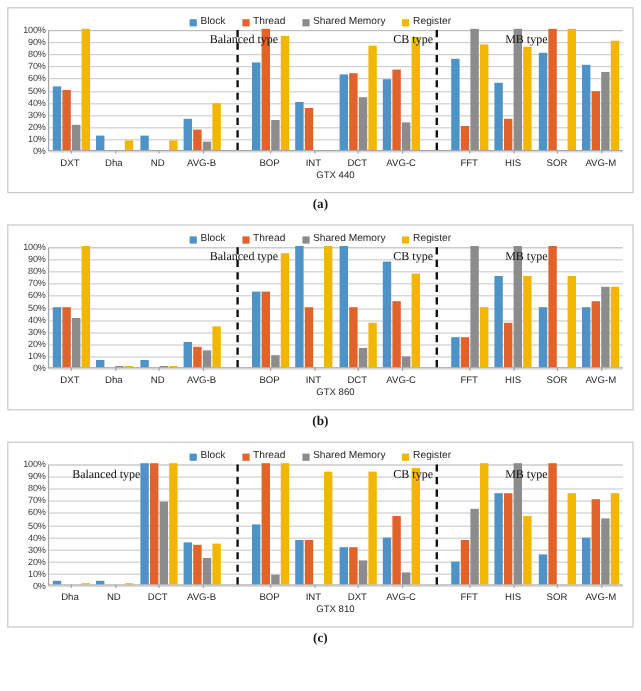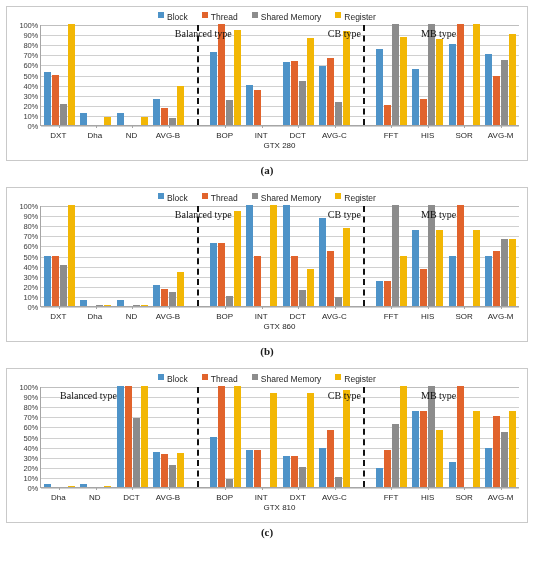--- a/index.html
+++ b/index.html
@@ -37,21 +37,21 @@
     display:flex;
     justify-content:center;
     align-items:center;
     gap:14px;
     height:15px;
     margin-top:2px;
     font-family:"Liberation Sans", sans-serif;
     font-size:8.5px;
     color:#262626;
   }
-  .legend-item{display:flex;align-items:flex-start;gap:3px;white-space:nowrap;}
+  .legend-item{display:flex;align-items:flex-end;gap:3px;white-space:nowrap;}
   .legend-swatch{width:6px;height:6px;display:inline-block;}
 
   
   .plot-wrap{
     position:relative;
     height:115px;
     margin:1px 8px 0 2px;
   }
   .ylabels{
     position:absolute;left:0;top:0;width:30px;height:101px;
@@ -292,21 +292,21 @@
           <div class="xl" style="flex: 1 1 0px;">BOP</div>
           <div class="xl" style="flex: 1 1 0px;">INT</div>
           <div class="xl" style="flex: 1 1 0px;">DCT</div>
           <div class="xl" style="flex: 1 1 0px;">AVG-C</div>
           <div class="xl" style="flex: 0.55 1 0px;"></div>
           <div class="xl" style="flex: 1 1 0px;">FFT</div>
           <div class="xl" style="flex: 1 1 0px;">HIS</div>
           <div class="xl" style="flex: 1 1 0px;">SOR</div>
           <div class="xl" style="flex: 1 1 0px;">AVG-M</div>
         </div>
-      <div class="axis-title">GTX 280</div>
+      <div class="axis-title">GTX 440</div>
     </div>
   </div>
   <div class="subcap">(a)</div>
 
   <div class="panel panel-b">
     <div class="legend">
       <span class="legend-item">
         <i class="legend-swatch" style="background: rgb(78, 147, 200);"></i>
         <span>Block</span>
       </span>

